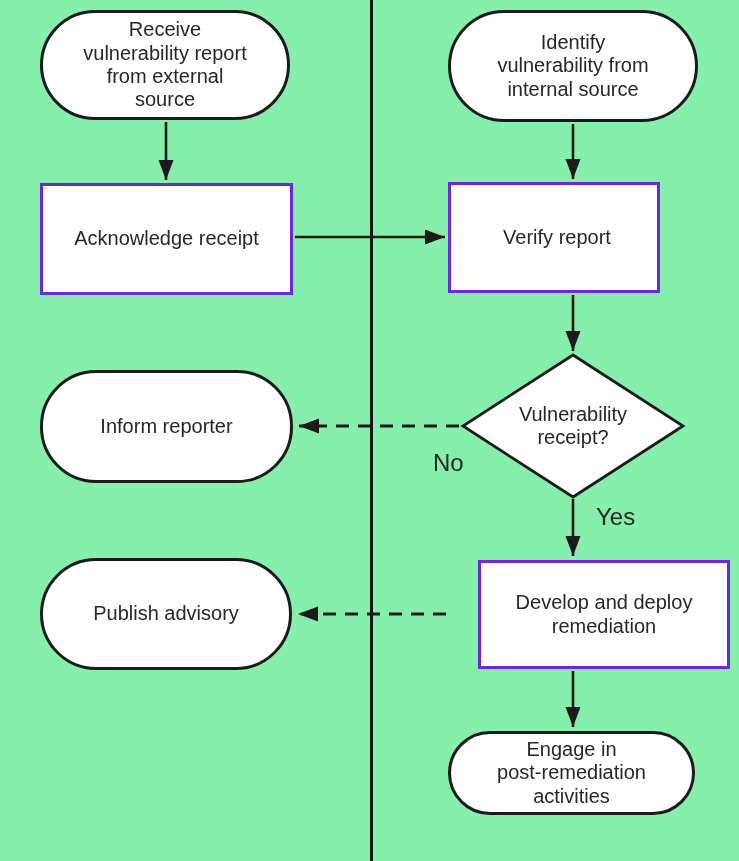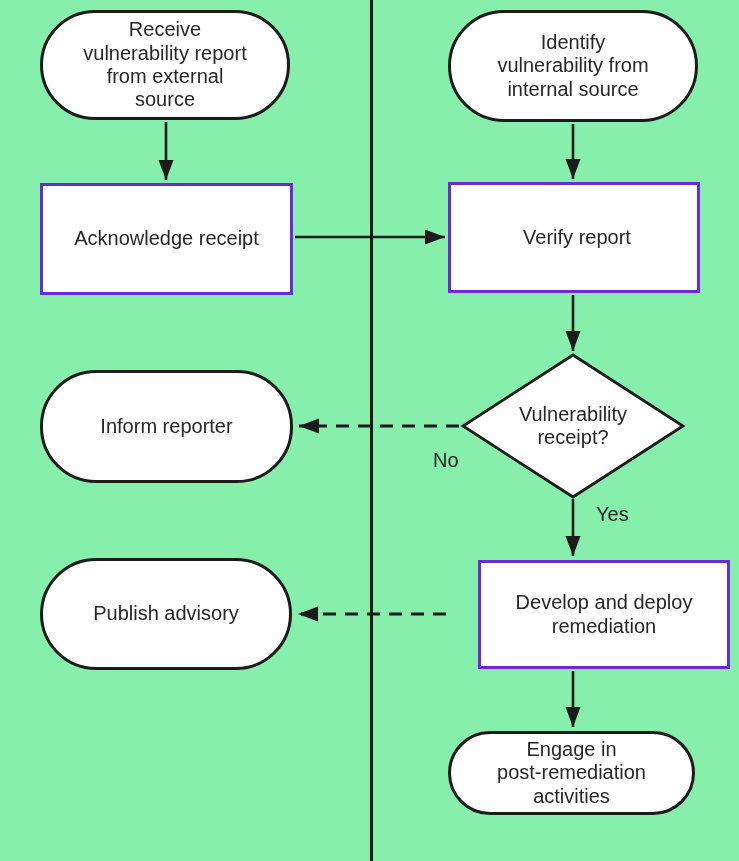--- a/index.html
+++ b/index.html
@@ -32,31 +32,31 @@
   .process { border: 3px solid #6d28d9; }
   .stadium { border: 3px solid #1b1b1b; border-radius: 56px; }
   .diamond-label {
     position: absolute;
     background: transparent;
     border: none;
   }
   .edge-label {
     position: absolute;
     color: #272727;
-    font-size: 20px;
+    font-size: 24px;
     white-space: nowrap;
     background: transparent;
   }
   
   #n-receive   { left: 40px;  top: 10px;  width: 250px; height: 110px; }
   #n-ack       { left: 40px;  top: 183px; width: 253px; height: 112px; }
   #n-inform    { left: 40px;  top: 370px; width: 253px; height: 113px; }
   #n-publish   { left: 40px;  top: 558px; width: 252px; height: 112px; text-align: center; }
   #n-identify  { left: 448px; top: 10px;  width: 250px; height: 112px; }
-  #n-verify    { left: 448px; top: 182px; width: 252px; height: 111px; padding-left: 6px; }
+  #n-verify    { left: 448px; top: 182px; width: 212px; height: 111px; padding-left: 6px; }
   #n-develop   { left: 448px; top: 560px; width: 252px; height: 109px; margin-left: 30px; }
   #n-engage    { left: 448px; top: 731px; width: 247px; height: 84px; }
   #n-decision  { left: 473px; top: 383px; width: 200px; height: 86px; }
   #lbl-no      { left: 433px; top: 449px; }
   #lbl-yes     { left: 596px; top: 503px; }
 </style>
 </head>
 <body>
 
 <div class="canvas">

